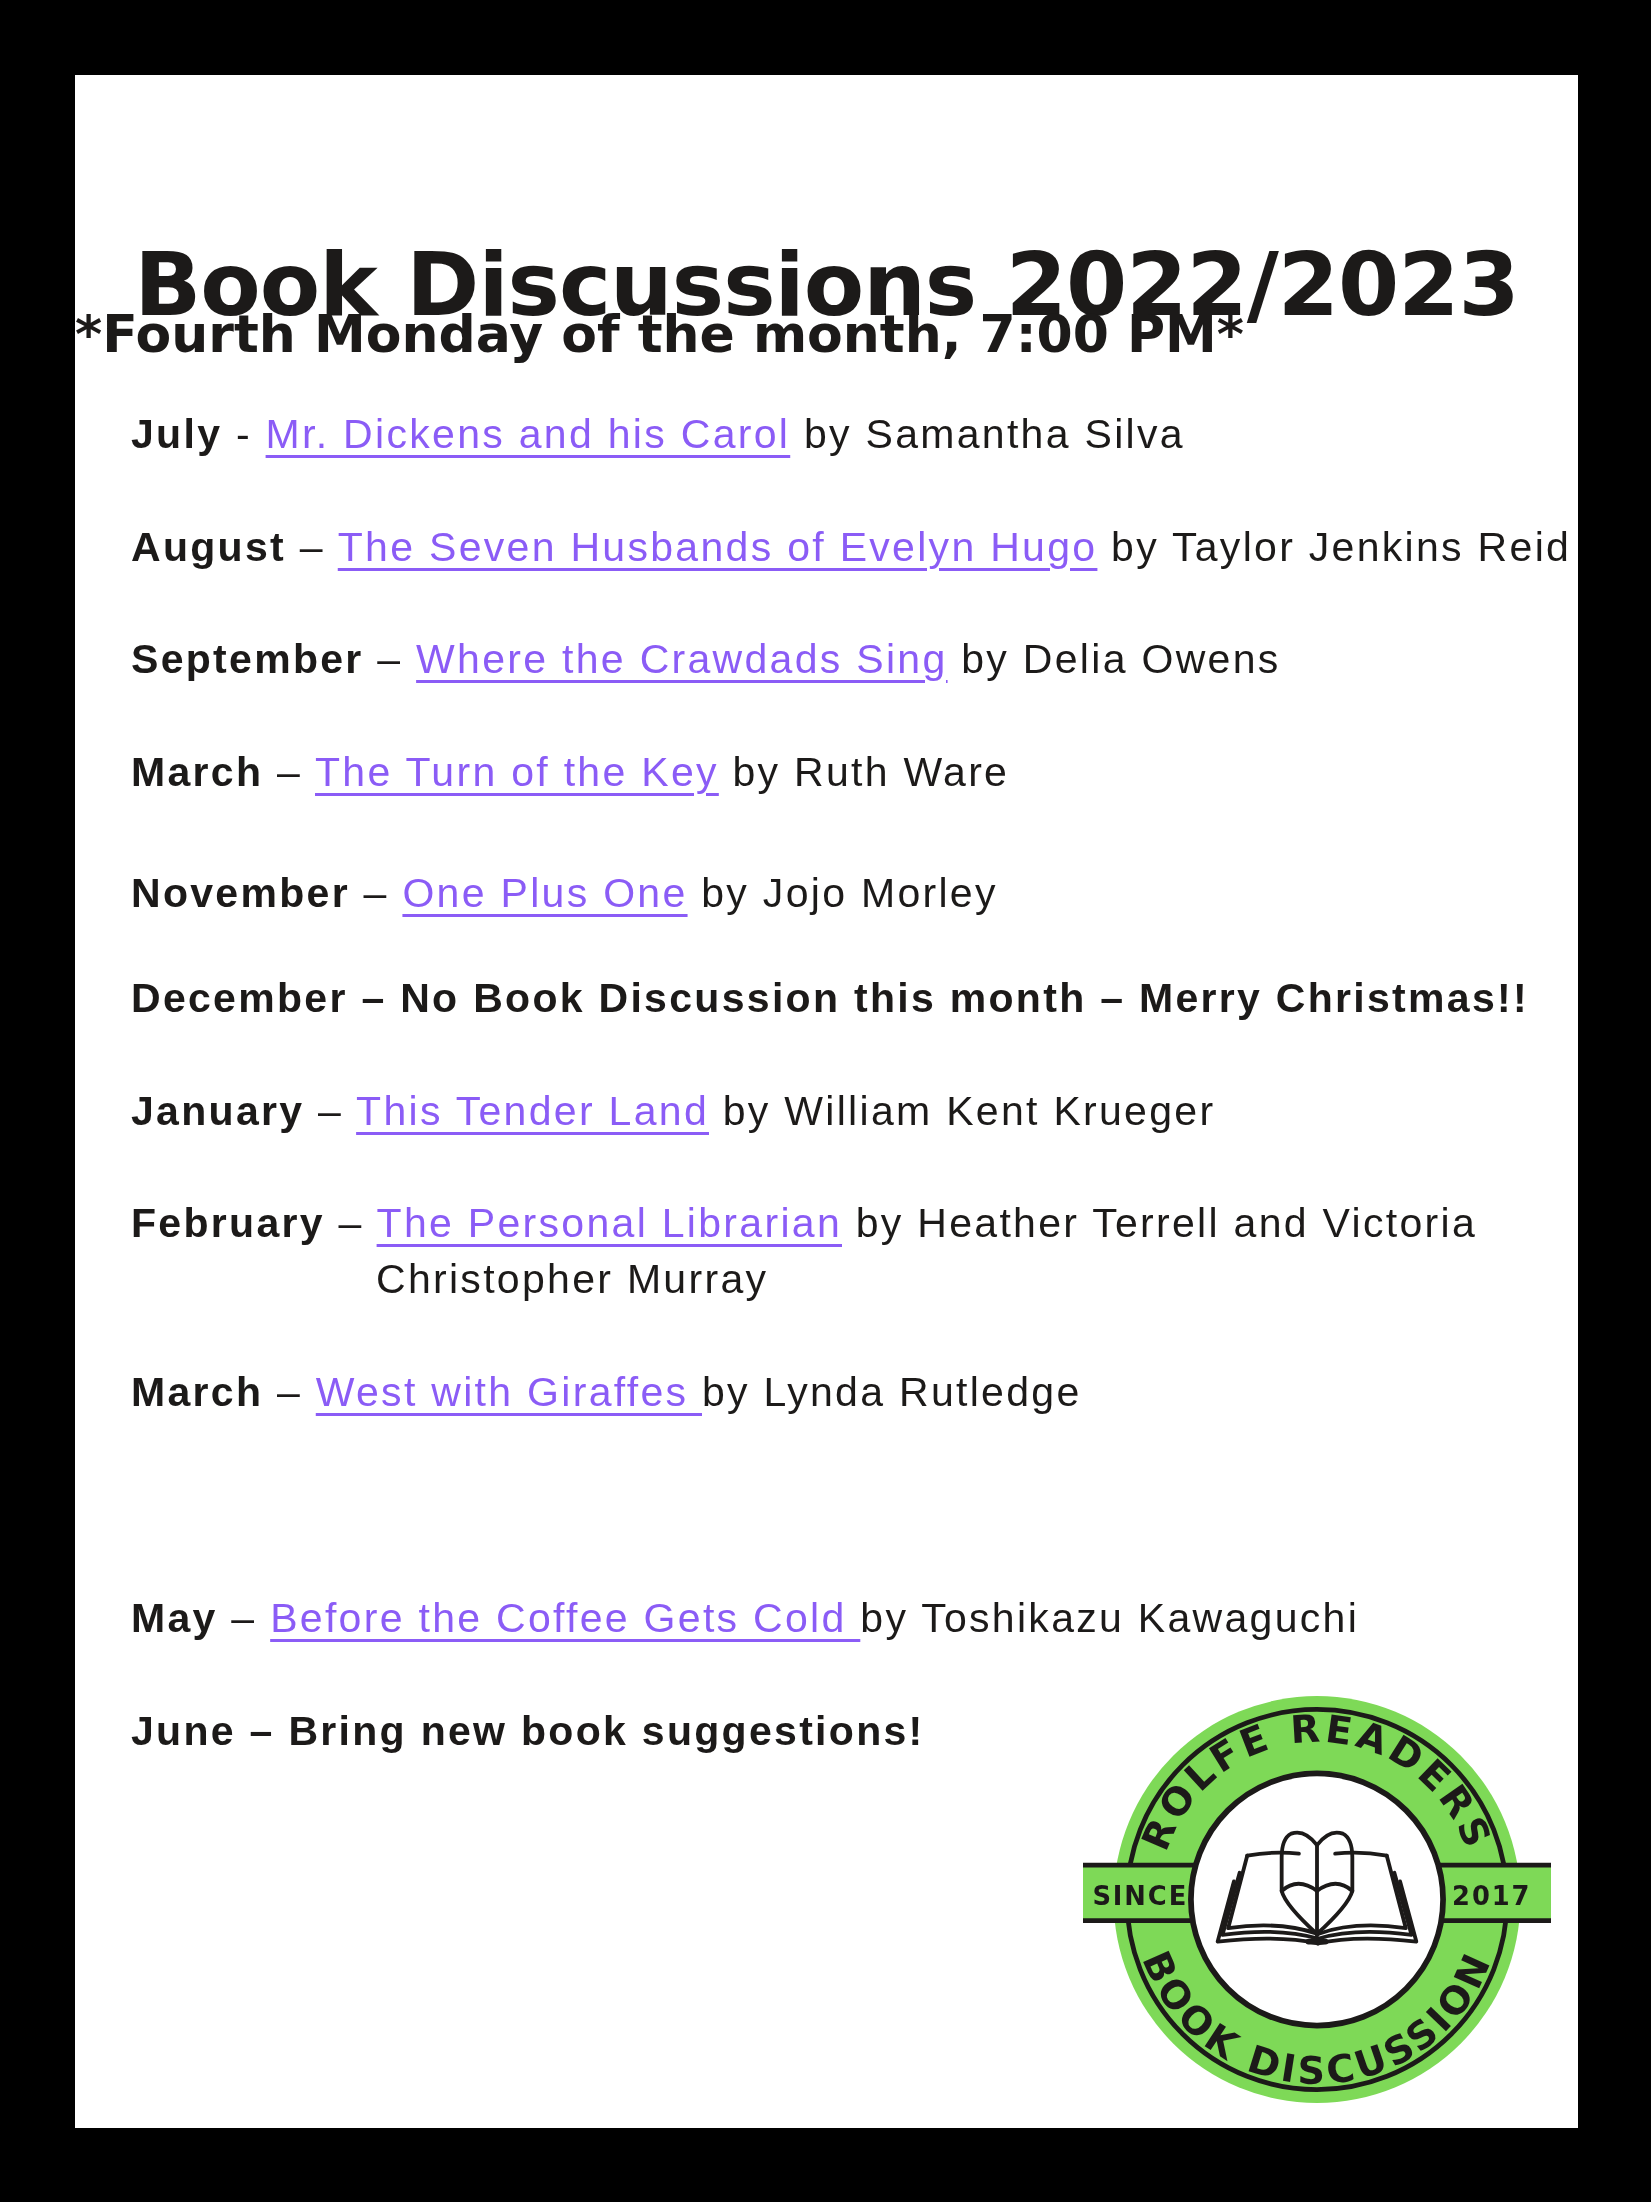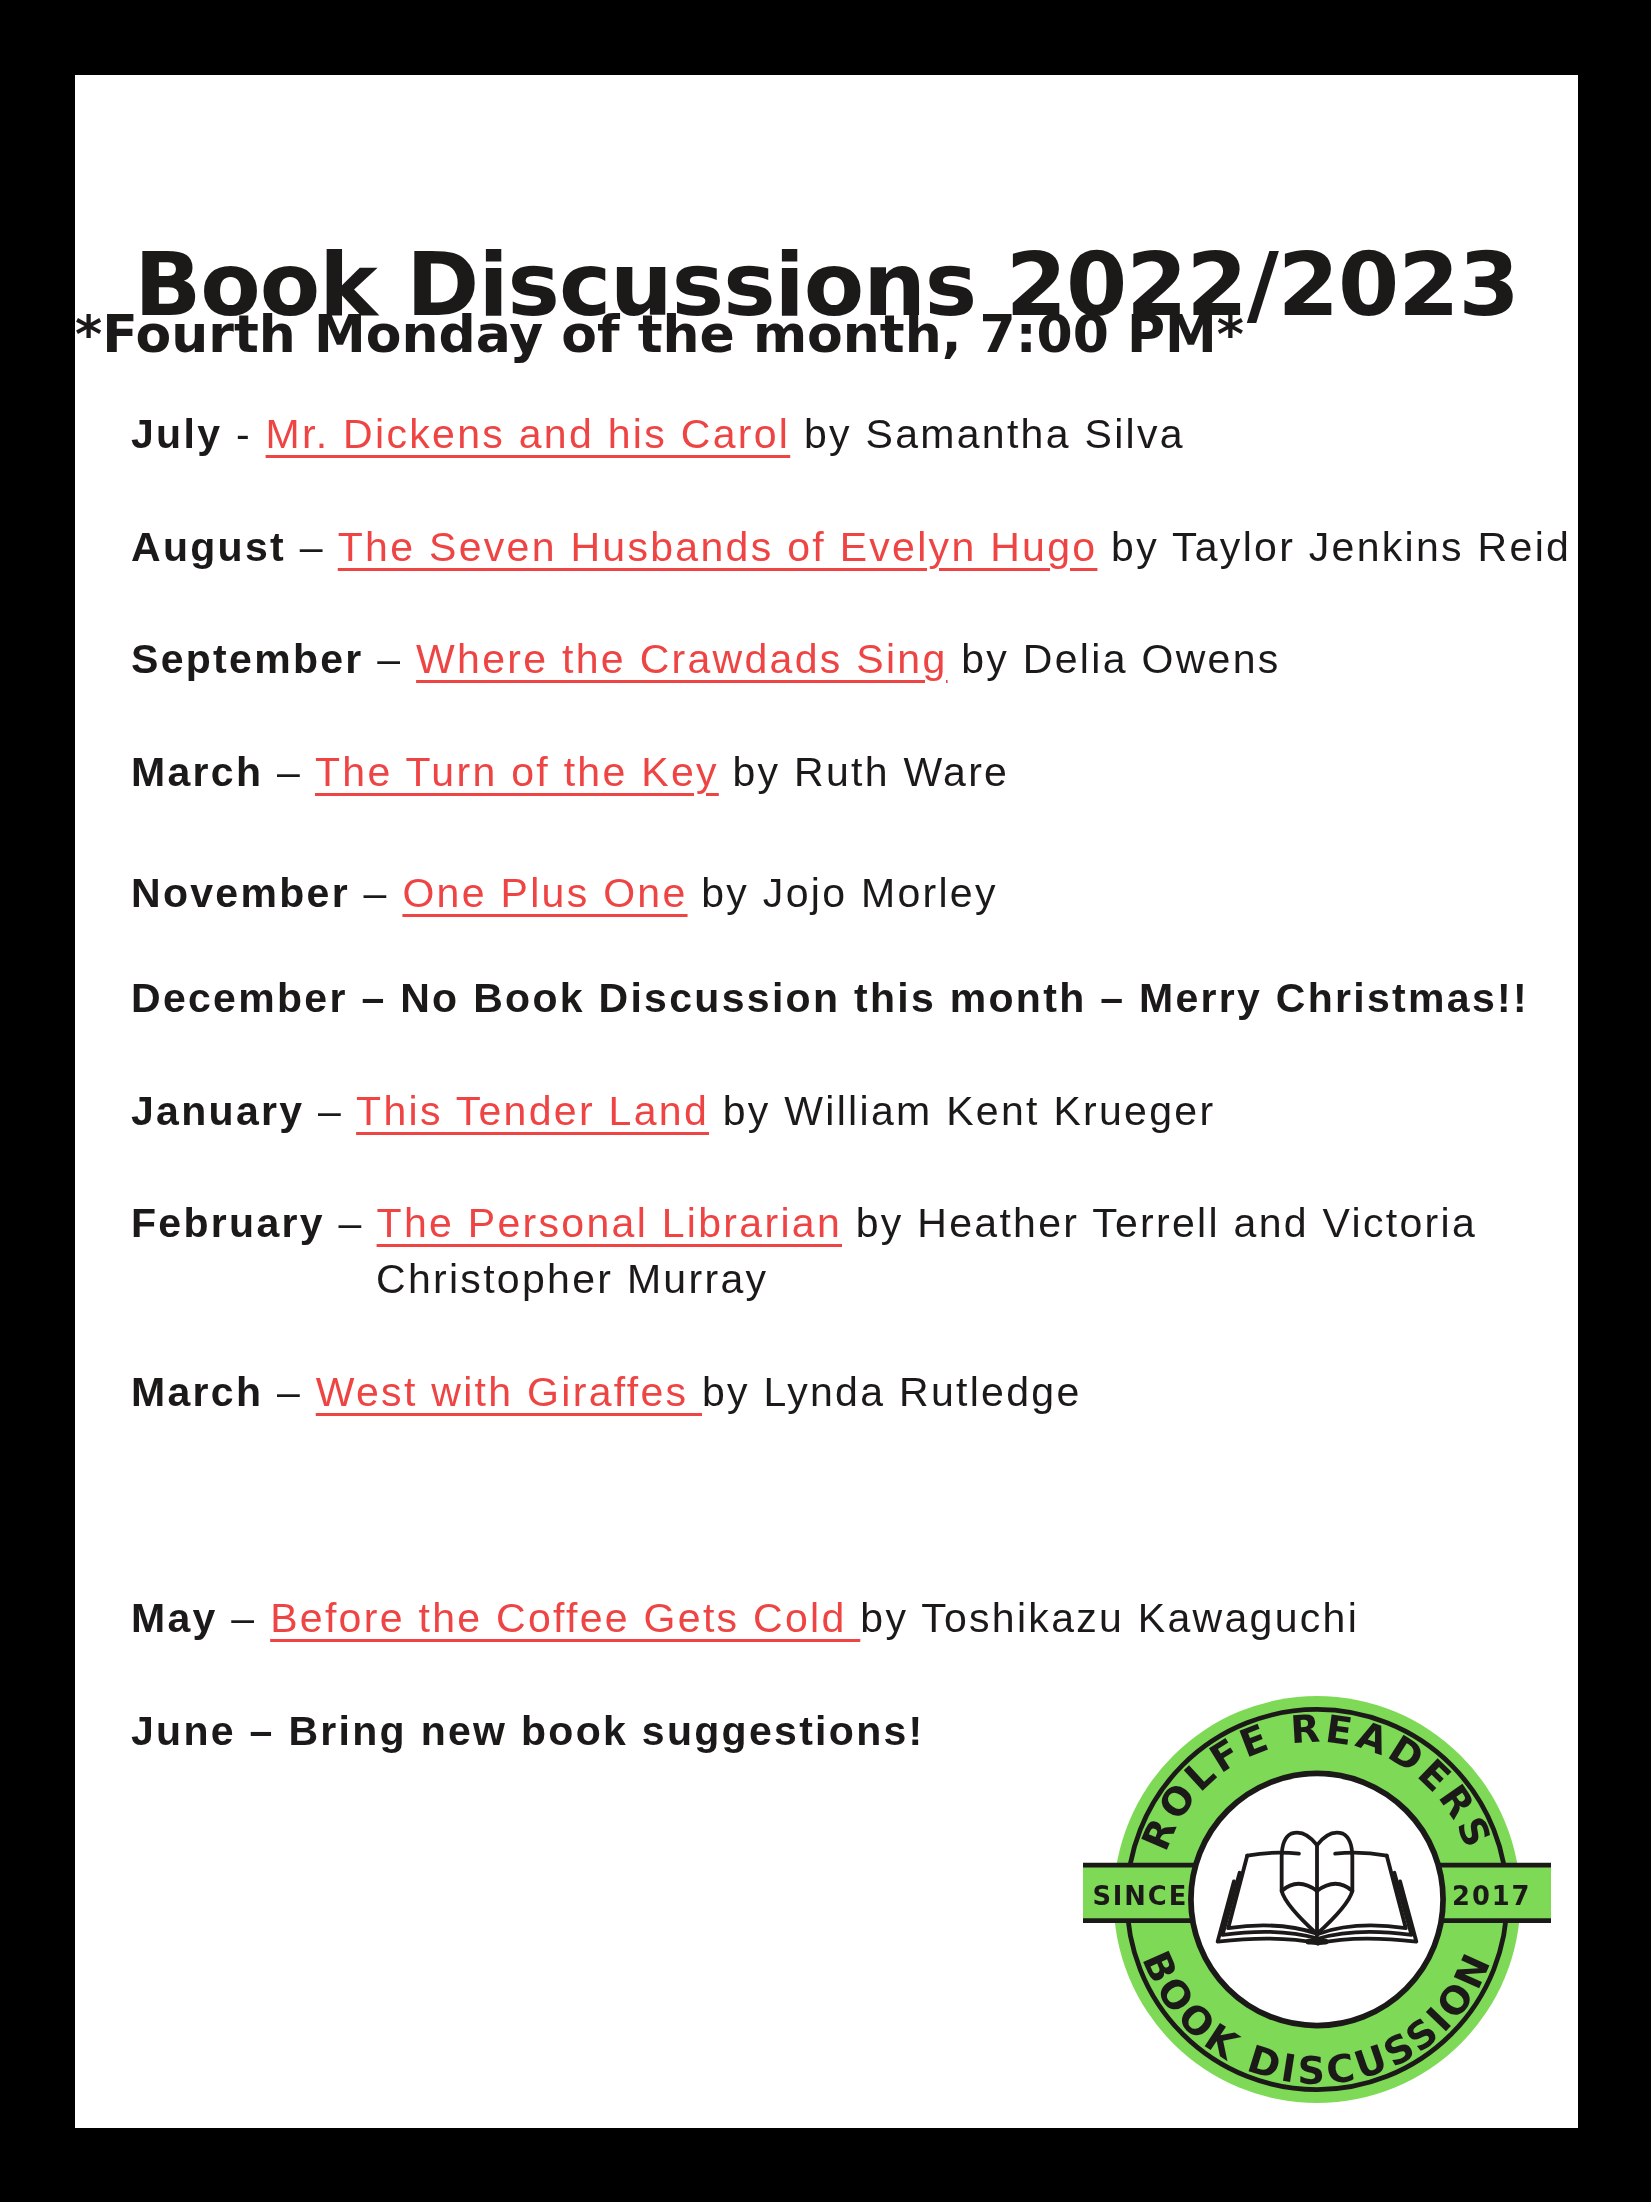--- a/index.html
+++ b/index.html
@@ -70,21 +70,21 @@
     .row .month {
       font-weight: bold;
     }
     .row .sep {
       font-weight: normal;
     }
     .row .title-link {
       text-decoration: underline;
       text-decoration-thickness: 2.9px;
       text-underline-offset: 6.7px;
-      color: #ef4444;
+      color: #8b5cf6;
       cursor: pointer;
     }
     .row .note {
       font-weight: bold;
     }
     .row.wrap .line2 {
       display: block;
       padding-left: 245px;
     }
     .badge {

